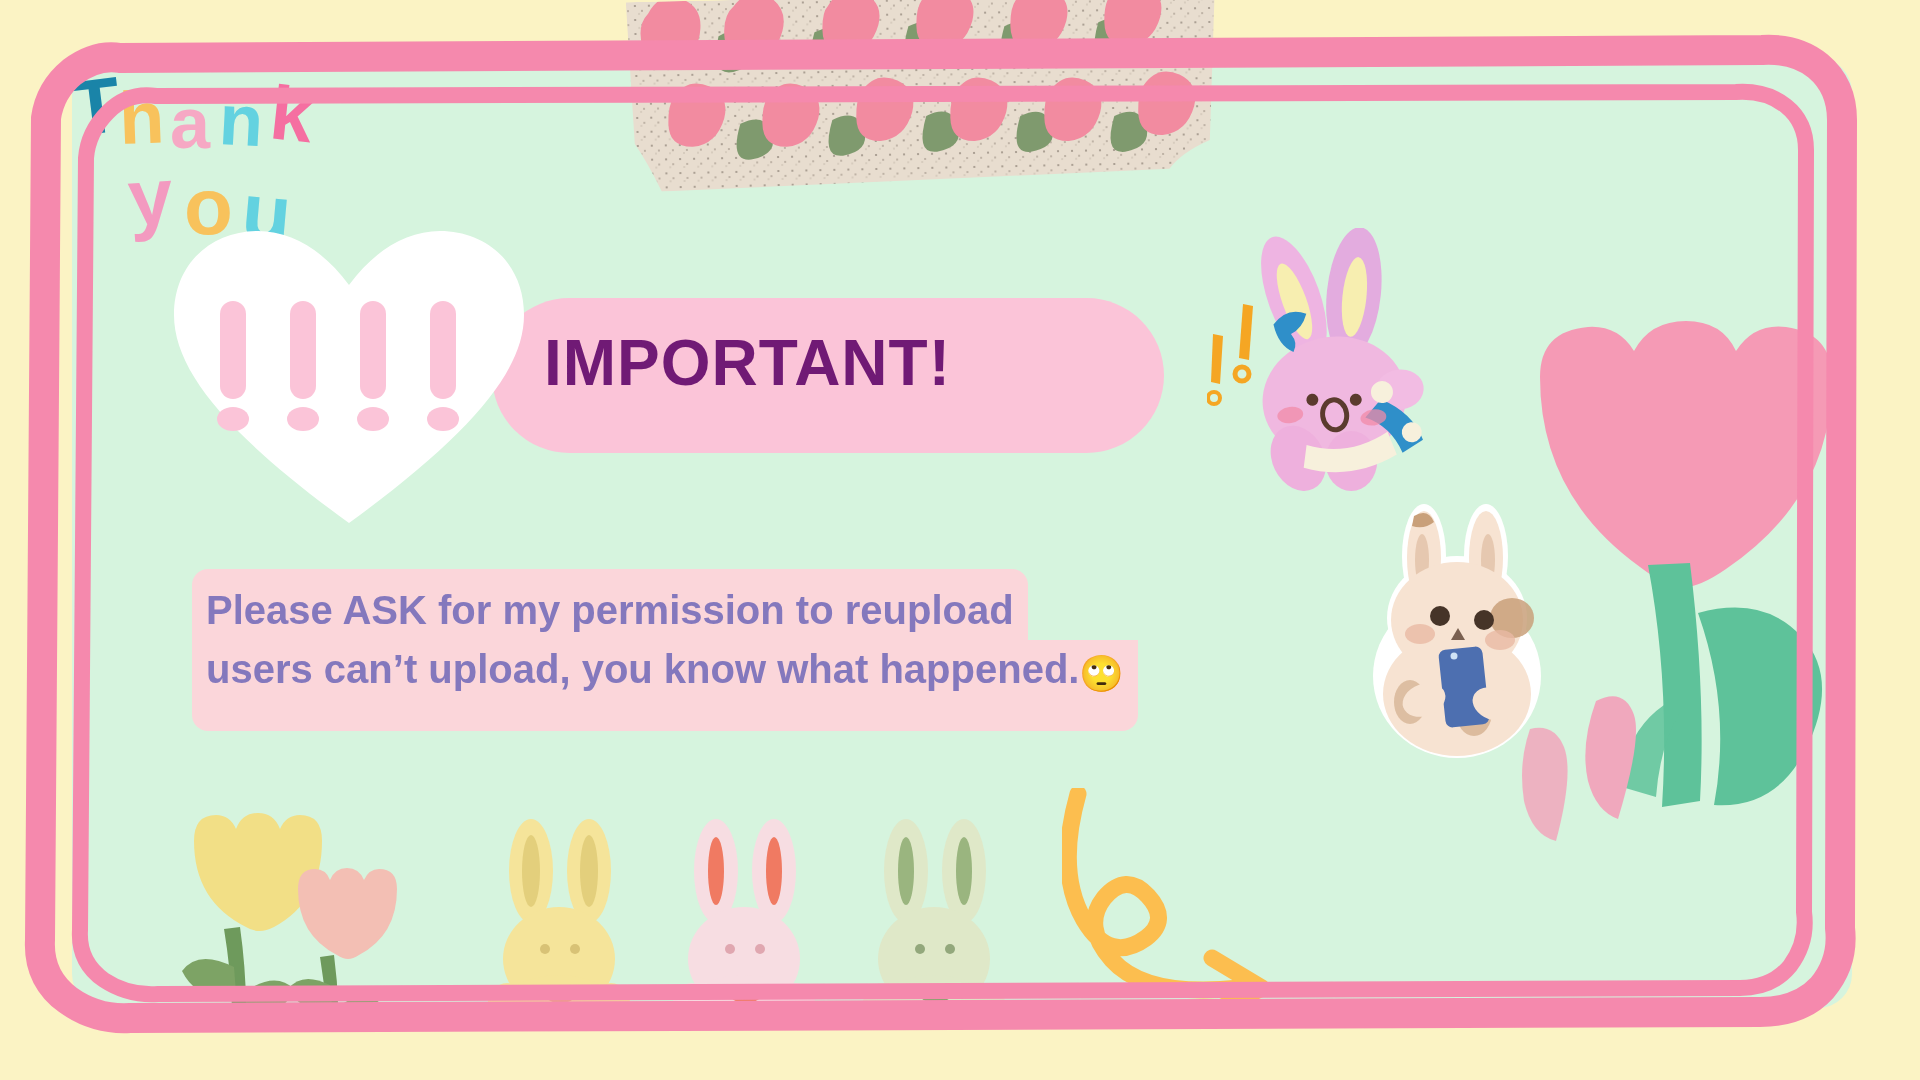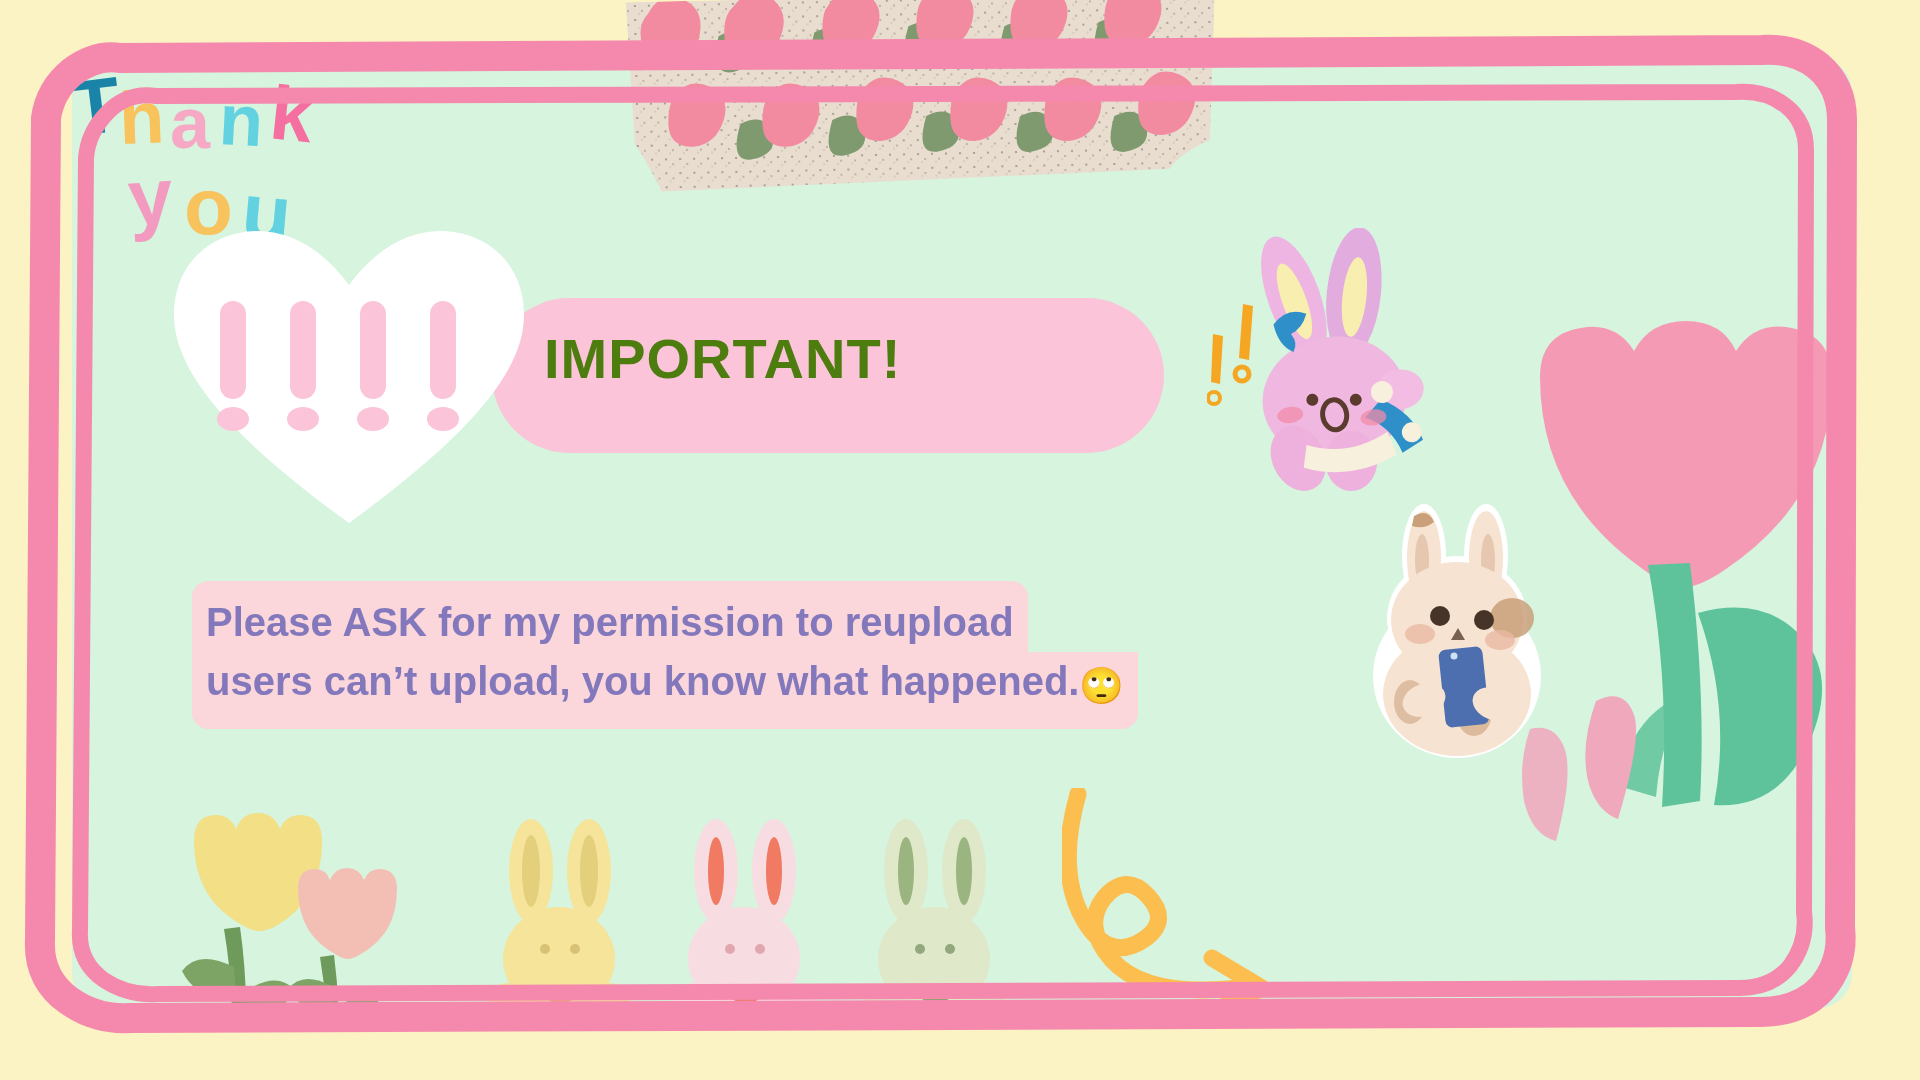--- a/index.html
+++ b/index.html
@@ -46,48 +46,48 @@
     width:672px; height:155px;
     background:#fbc4d8;
     border-radius:78px;
     z-index:11;
   }
   #important-text {
     position:absolute;
     left:472px; top:268px;
     width:640px;
     z-index:13;
-    font-size:56px;
+    font-size:64px;
     font-weight:bold;
     letter-spacing:1px;
-    color:#4d7c0f;
+    color:#701a75;
     font-family:"Liberation Sans", sans-serif;
     white-space:nowrap;
   }
 
   
   #body-block {
     position:absolute;
-    left:120px; top:523px;
+    left:120px; top:511px;
     z-index:11;
     width:1060px;
   }
   .body-line {
     display:table;
     background:#fbd6da;
     color:#8478bd;
     font-size:40px;
     font-weight:bold;
     line-height:59px;
     padding:0 14px;
     white-space:nowrap;
     font-family:"Liberation Sans", sans-serif;
   }
   .body-line:first-child { border-radius:16px 16px 0 0; padding-top:12px; }
-  .body-line:last-child  { border-radius:0 0 16px 16px; padding-bottom:14px; }
+  .body-line:last-child  { border-radius:0 0 16px 16px; padding-bottom:28px; }
   .emoji-roll { font-size:36px; vertical-align:-3px; }
 
   
   .sticker { position:absolute; z-index:15; }
   #bunny-pink  { left:1155px; top:170px; width:250px; height:290px; }
   #bunny-cream { left:1290px; top:440px; width:190px; height:270px; }
   #excl-marks  { left:1135px; top:240px; width:60px; height:120px; z-index:14; }
   #big-tulip   { left:1440px; top:255px; width:370px; height:580px; z-index:10; }
   #tulip-small { left:100px; top:745px; width:240px; height:250px; z-index:12; }
   #cookie-yellow{ left:415px; top:755px; width:145px; height:240px; }

